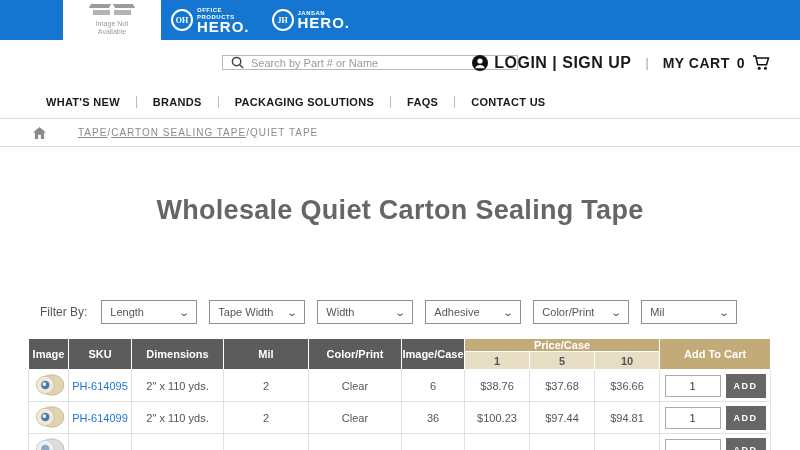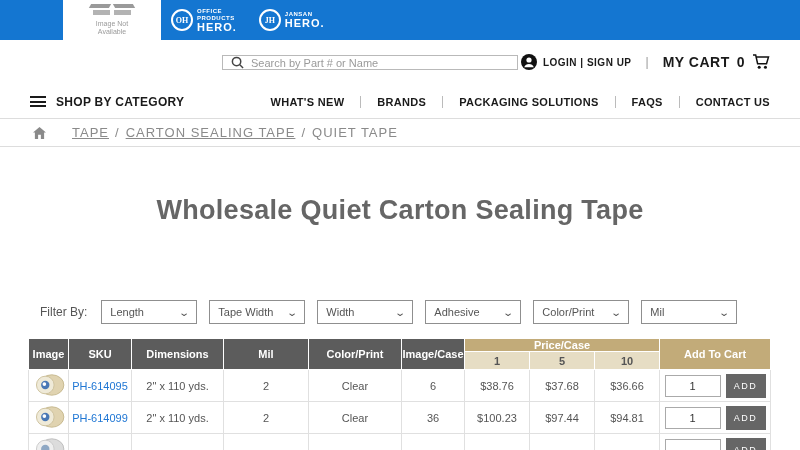--- a/index.html
+++ b/index.html
@@ -15,33 +15,33 @@
   .box-icon .f1 { left:1px; top:0; transform:skewX(-30deg); }
   .box-icon .f2 { right:1px; top:0; transform:skewX(30deg); }
   .box-icon .f3 { left:4px; top:6px; width:17px; height:5px; background:#b3b3b3; }
   .box-icon .f4 { right:4px; top:6px; width:17px; height:5px; background:#b3b3b3; }
   .logo-box .ph-txt { font-size:7px; color:#9a9a9a; line-height:8px; text-align:center; }
   .brand-logos { display:flex; align-items:center; gap:22px; margin-left:10px; }
   .brand { display:flex; align-items:center; gap:4px; color:#fff; }
   .brand .circ { width:22px; height:22px; border:2px solid #fff; border-radius:50%;
     display:flex; align-items:center; justify-content:center; font-size:8px; font-weight:bold;font-family:Liberation Serif, serif; }
   .brand .btxt { font-size:6px; font-weight:bold; letter-spacing:.5px; line-height:7px; }
-  .brand .btxt .big { font-size:11px; letter-spacing:1px; line-height:11px; }
+  .brand .btxt .big { font-size:15px; letter-spacing:1px; line-height:11px; }
 
   
   .header-row { height:45px; position:relative; background:#fff; }
   .search-wrap { position:absolute; left:222px; top:15px; width:296px; height:15px;
     border:1px solid #b9b9b9; display:flex; align-items:center; padding:0 8px; }
   .search-wrap svg { flex:0 0 auto; margin-right:7px; }
   .search-wrap input { border:none; outline:none; width:100%; font-size:11px;
     color:#444; font-family:"Liberation Sans",sans-serif; }
   .search-wrap input::placeholder { color:#9a9a9a; }
   .acct-group { position:absolute; right:30px; top:14px; display:flex;
     align-items:center; gap:14px; }
-  .acct-link { display:flex; align-items:center; gap:6px; font-size:10px;
+  .acct-link { display:flex; align-items:center; gap:6px; font-size:16px;
     font-weight:bold; color:#1a1a1a; letter-spacing:.5px; cursor:pointer; }
   .acct-sep { color:#999; font-size:12px; }
   .cart-link { display:flex; align-items:center; gap:7px; font-size:14px;
     font-weight:bold; color:#1a1a1a; letter-spacing:.5px; cursor:pointer; }
 
   
   .nav-row { height:33px; display:flex; align-items:center;
     justify-content:space-between; padding:0 30px; background:#fff; }
   .shop-cat { display:flex; align-items:center; gap:10px; font-size:12px;
     font-weight:bold; color:#1a1a1a; letter-spacing:.3px; cursor:pointer; }
@@ -50,22 +50,22 @@
   .burger span { height:2px; background:#1a1a1a; }
   .nav-menu { display:flex; align-items:center; }
   .nav-item { font-size:11px; font-weight:bold; color:#1a1a1a; letter-spacing:.3px;
     padding:0 16px; cursor:pointer; white-space:nowrap; }
   .nav-item + .nav-item { border-left:1px solid #bbb; }
   .nav-item:last-child { padding-right:0; }
 
   
   .breadcrumb { height:29px; border-top:1px solid #ddd; border-bottom:1px solid #ddd;
     display:flex; align-items:center; padding:0 33px; gap:10px; }
-  .crumbs { display:flex; gap:6px; font-size:13px; letter-spacing:1px; color:#8a8a8a;
-    margin-left:16px; }
+  .crumbs { display:flex; font-size:10px; letter-spacing:1px; color:#8a8a8a;
+    margin-left:22px; }
   .crumb-link { color:#8a8a8a; text-decoration:underline; cursor:pointer; }
   .crumb-sep, .crumb-cur { color:#8a8a8a; }
 
   
   .page-title { margin-top:48px; text-align:center; font-size:27px; color:#666;
     letter-spacing:.3px; }
 
   
   .filters { margin:74px 0 0 40px; display:flex; align-items:center; gap:12px; }
   .filters .flabel { font-size:12px; color:#555; margin-right:2px; }
@@ -82,21 +82,21 @@
   .th-tan { background:#c2ab79; color:#fff; border:1px solid #fff; }
   .th-tan-lt { background:#e6ddc4; color:#555; border:1px solid #fff; height:18px; }
   .ptable td { background:#fff; border:1px solid #e0e0e0; height:32px;
     text-align:center; color:#555; }
   .sku-link { color:#2077d4; cursor:pointer; }
   .price-cell { border-left:1px solid #e9e9e9 !important;margin-left:17px; }
   .atc { display:flex; align-items:center; justify-content:center; gap:5px; }
   .qty-input { width:56px; height:22px; border:1px solid #aaa; text-align:center;
     font-size:11px; color:#333; font-family:"Liberation Sans",sans-serif; }
   .add-btn { width:40px; height:24px; background:#666; color:#fff; border:none;
-    font-size:9px; font-weight:normal; letter-spacing:1.5px; cursor:pointer;
+    font-size:9px; font-weight:bold; letter-spacing:1.5px; cursor:pointer;
     font-family:"Liberation Sans",sans-serif; }
 </style>
 </head>
 <body>
 
 <div class="topbar">
   <div class="logo-box">
     <div class="box-icon">
       <span class="flap f1"></span>
         <span class="flap f2"></span>
@@ -149,28 +149,20 @@
       <svg width="18" height="16" viewBox="0 0 20 18">
         <path d="M1 1 h3 l2.2 10 h10 l2.2-7.5 H5" fill="none" stroke="#111" stroke-width="1.7"></path>
         <circle cx="8" cy="15" r="1.7" fill="#111"></circle>
         <circle cx="15" cy="15" r="1.7" fill="#111"></circle>
       </svg>
     </div>
   </div>
 </div>
 
 <div class="nav-row">
-  <div class="shop-cat">
-    <span class="burger">
-        <span></span>
-        <span></span>
-        <span></span>
-      </span>
-    <span>SHOP BY CATEGORY</span>
-  </div>
   <div class="nav-menu">
     <span class="nav-item">WHAT'S NEW</span>
     <span class="nav-item">BRANDS</span>
     <span class="nav-item">PACKAGING SOLUTIONS</span>
     <span class="nav-item">FAQS</span>
     <span class="nav-item">CONTACT US</span>
   </div>
 </div>
 
 <div class="breadcrumb">

